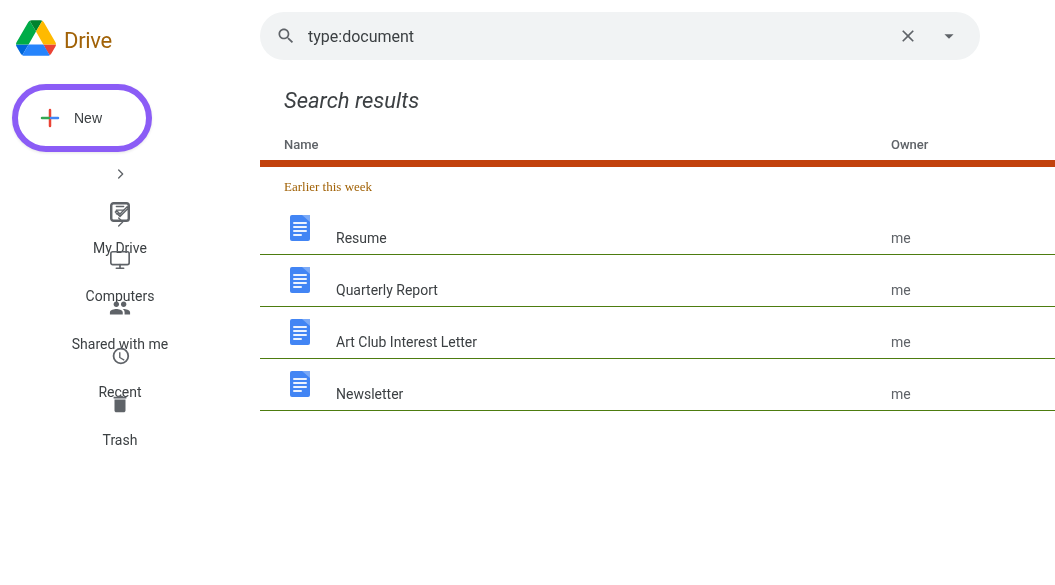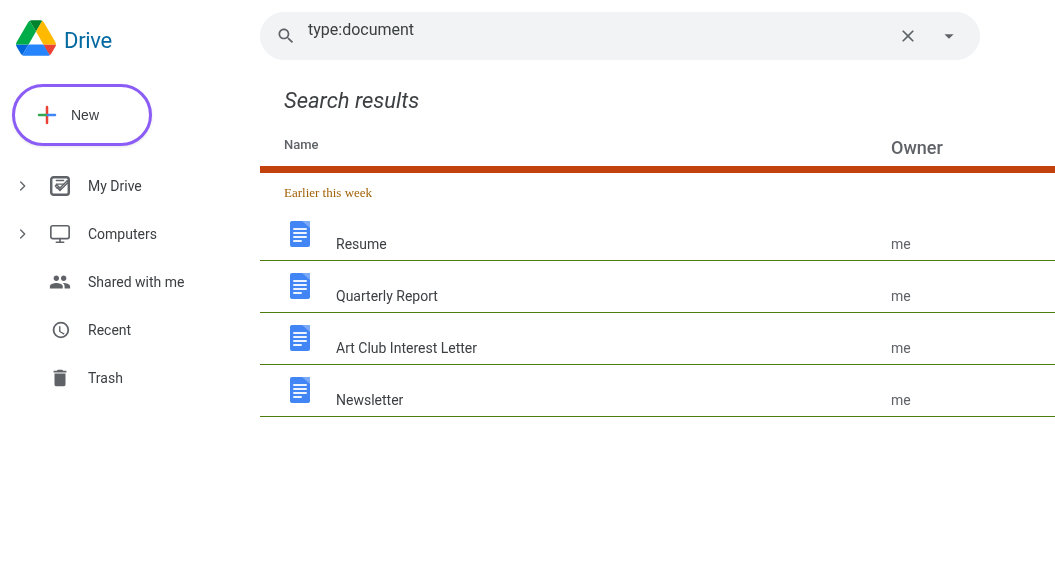--- a/index.html
+++ b/index.html
@@ -18,33 +18,33 @@
 
     .logo-area {
       display: flex;
       align-items: center;
       gap: 8px;
       padding: 10px 16px 18px 16px;
     }
 
     .logo-text {
       font-size: 22px;
-      color: #0369a1;
+      color: #a16207;
       font-weight: 400;
       letter-spacing: -0.3px;
     }
 
     .new-button {
       display: flex;
       align-items: center;
       gap: 12px;
-      margin: 6px 12px 16px 12px;
+      margin: 6px 12px 4px 12px;
       padding: 16px 20px;
       background: #fff;
-      border: 3px solid #8b5cf6;
+      border: 6px solid #8b5cf6;
       border-radius: 50px;
       cursor: pointer;
       font-size: 14px;
       font-weight: 500;
       color: #3c4043;
       box-shadow: 0 1px 3px rgba(0,0,0,0.1);
       width: 140px;
     }
 
     .plus-icon {
@@ -56,20 +56,21 @@
 
     .nav-item {
       display: flex;
       align-items: center;
       gap: 16px;
       padding: 8px 16px 8px 12px;
       cursor: pointer;
       border-radius: 0 50px 50px 0;
       margin-right: 16px;
       height: 48px;
+      flex-direction: column;
     }
 
     .nav-arrow {
       width: 20px;
       height: 20px;
       display: flex;
       align-items: center;
       justify-content: center;
       color: #5f6368;
       font-size: 12px;
@@ -101,20 +102,21 @@
     }
 
     .header {
       padding: 12px 24px 12px 0;
       display: flex;
       align-items: center;
     }
 
     .search-bar {
       display: flex;
+      align-items: center;
       background: #f1f3f4;
       border-radius: 24px;
       padding: 8px 16px;
       flex: 1;
       max-width: 720px;
       height: 48px;
       gap: 12px;
     }
 
     .search-icon-wrap {
@@ -176,21 +178,21 @@
 
     .col-name {
       flex: 1;
       font-size: 13px;
       color: #5f6368;
       font-weight: 500;
     }
 
     .col-owner {
       width: 140px;
-      font-size: 18px;
+      font-size: 13px;
       color: #5f6368;
       font-weight: 500;
       text-align: left;
     }
 
     .section-label {
       padding: 12px 24px 8px 24px;
       font-size: 13px;
       color: #a16207;
       font-weight: 500;

